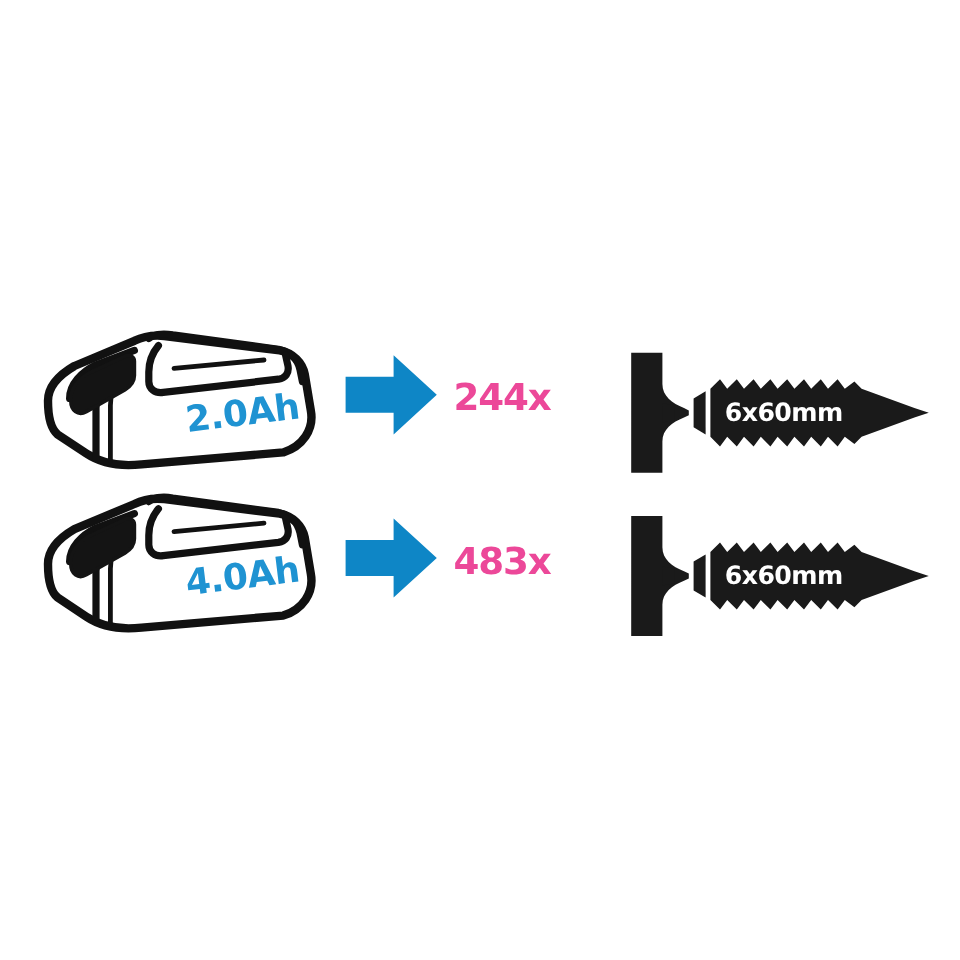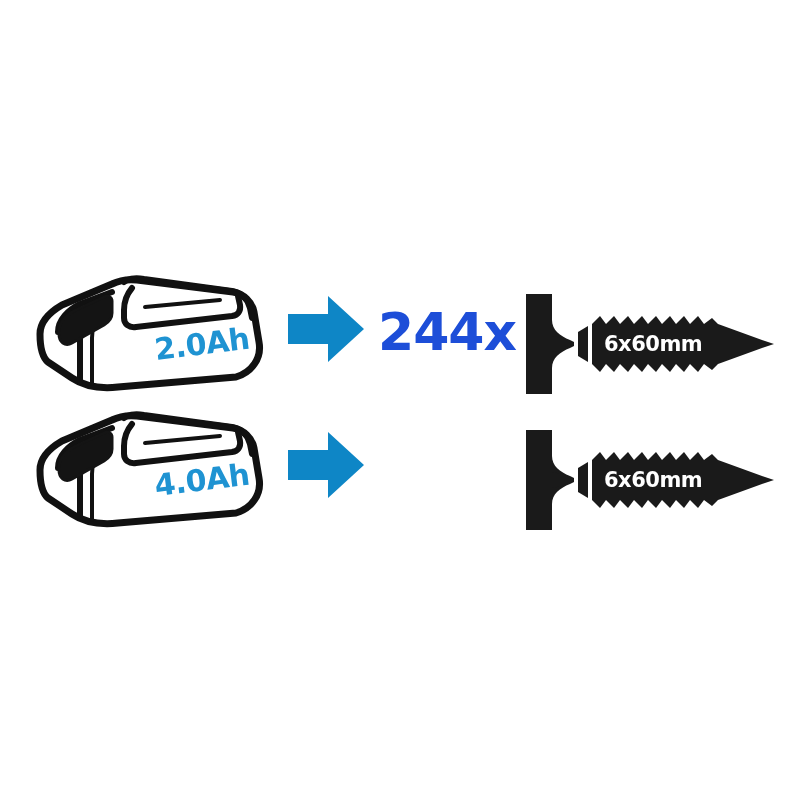--- a/index.html
+++ b/index.html
@@ -56,23 +56,23 @@
     top: 0;
     width: 150px;
     height: 120px;
     display: flex;
     align-items: center;
     justify-content: flex-start;
   }
   .count-text {
     font-family: "DejaVu Sans", sans-serif;
     font-weight: bold;
-    font-size: 52px;
+    font-size: 31px;
     letter-spacing: -1px;
-    color: #1d4ed8;
+    color: #ec4899;
     line-height: 1;
     white-space: nowrap;
   }
   .screw-cell {
     position: absolute;
     left: 522px;
     top: 18px;
     width: 256px;
     height: 108px;
   }
@@ -222,20 +222,23 @@
         <text class="batt-label" x="128" y="88" transform="rotate(-7 128 88)">4.0Ah</text>
       </svg>
     </div>
 
     <div class="arrow-cell">
       <svg class="arrow-svg" viewBox="0 0 78 70" xmlns="http://www.w3.org/2000/svg">
         <polygon class="arrow-shape" points="0,20 40,20 40,2 76,35 40,68 40,50 0,50"></polygon>
       </svg>
     </div>
 
+    <div class="count-cell">
+      <span class="count-text">483x</span>
+    </div>
 
     <div class="screw-cell">
       <svg class="screw-svg" viewBox="0 0 256 108" xmlns="http://www.w3.org/2000/svg">
         <path class="screw-body" d="M4,4 L30,4 L30,30 C30,40 38,46 48,50
              L52,52 L52,56 L48,58 C38,62 30,68 30,78 L30,104 L4,104 Z"></path>
         <path class="screw-body" d="M30,46 L40,48 L40,60 L30,62 Z"></path>
         <path class="screw-body" d="M56,42 L66,36 L66,72 L56,66 Z"></path>
         <path class="screw-body" d="M70,34
              L78,26 L84,34 L92,26 L98,34 L106,26 L112,34 L120,26 L126,34
              L134,26 L140,34 L148,26 L154,34 L162,26 L168,34 L176,26 L182,34

